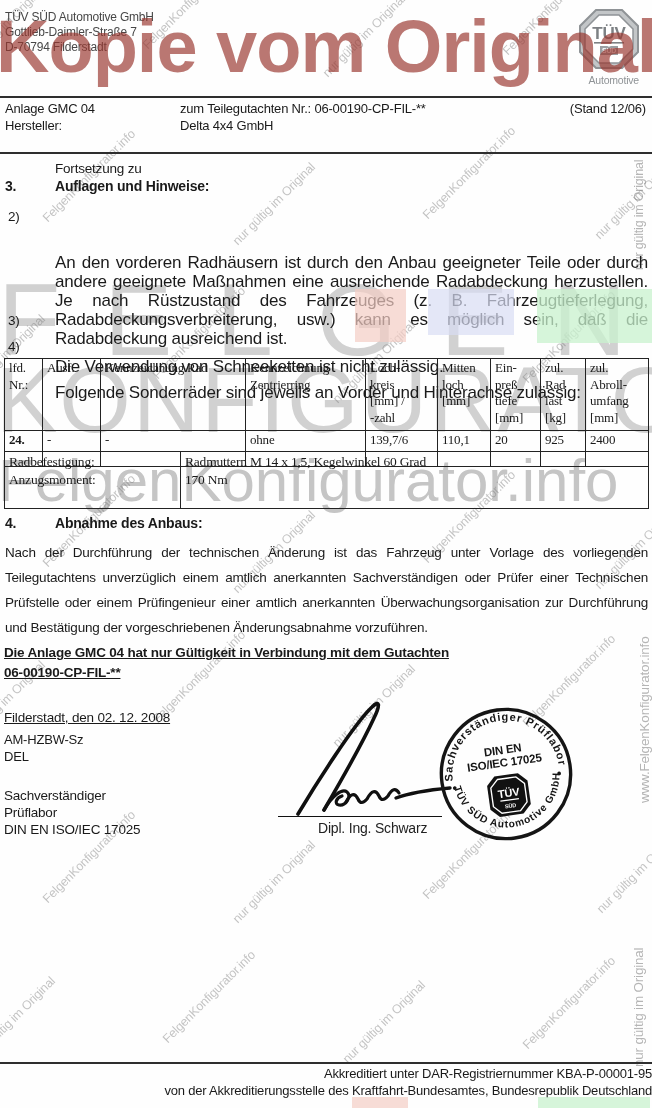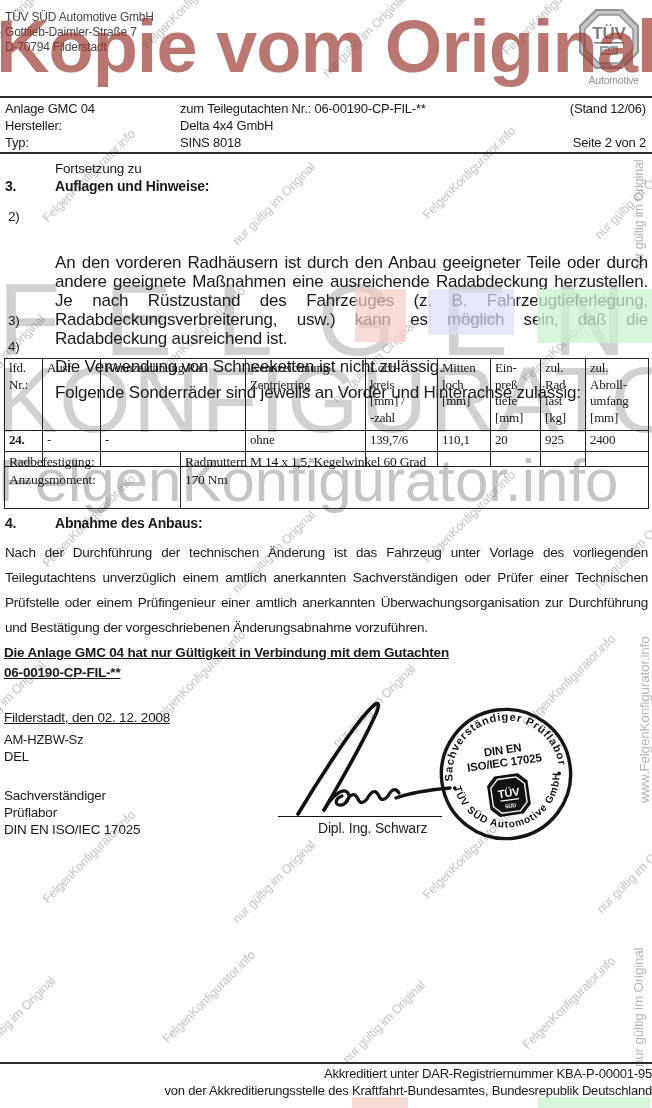--- a/index.html
+++ b/index.html
@@ -110,25 +110,20 @@
     <div class="hline" style="top:96px;height:2px;"></div>
 
     <div class="info-row" style="top:101px;">
       <span>Anlage GMC 04</span>
       <span class="info-c2">zum Teilegutachten Nr.: 06-00190-CP-FIL-**</span>
       <span class="info-right">(Stand 12/06)</span>
     </div>
     <div class="info-row" style="top:118px;">
       <span>Hersteller:</span>
       <span class="info-c2">Delta 4x4 GmbH</span>
-    </div>
-    <div class="info-row" style="top:135px;">
-      <span>Typ:</span>
-      <span class="info-c2">SINS 8018</span>
-      <span class="info-right">Seite 2 von 2</span>
     </div>
 
     <div class="hline" style="top:152px;height:1.6px;"></div>
 
     <div class="abs small-txt" style="left:55px;top:160px;">Fortsetzung zu</div>
     <div class="sec-num" style="top:178px;">3.</div>
     <div class="sec-title" style="top:178px;">Auflagen und Hinweise:</div>
 
     <div class="item-num" style="top:209px;">2)</div>
     <div class="item-text" style="top:209px;">An den vorderen Radhäusern ist durch den Anbau geeigneter Teile oder durch andere geeignete Maßnahmen eine ausreichende Radabdeckung herzustellen. Je nach Rüstzustand des Fahrzeuges (z. B. Fahrzeugtieferlegung, Radabdeckungsverbreiterung, usw.) kann es möglich sein, daß die Radabdeckung ausreichend ist.</div>

